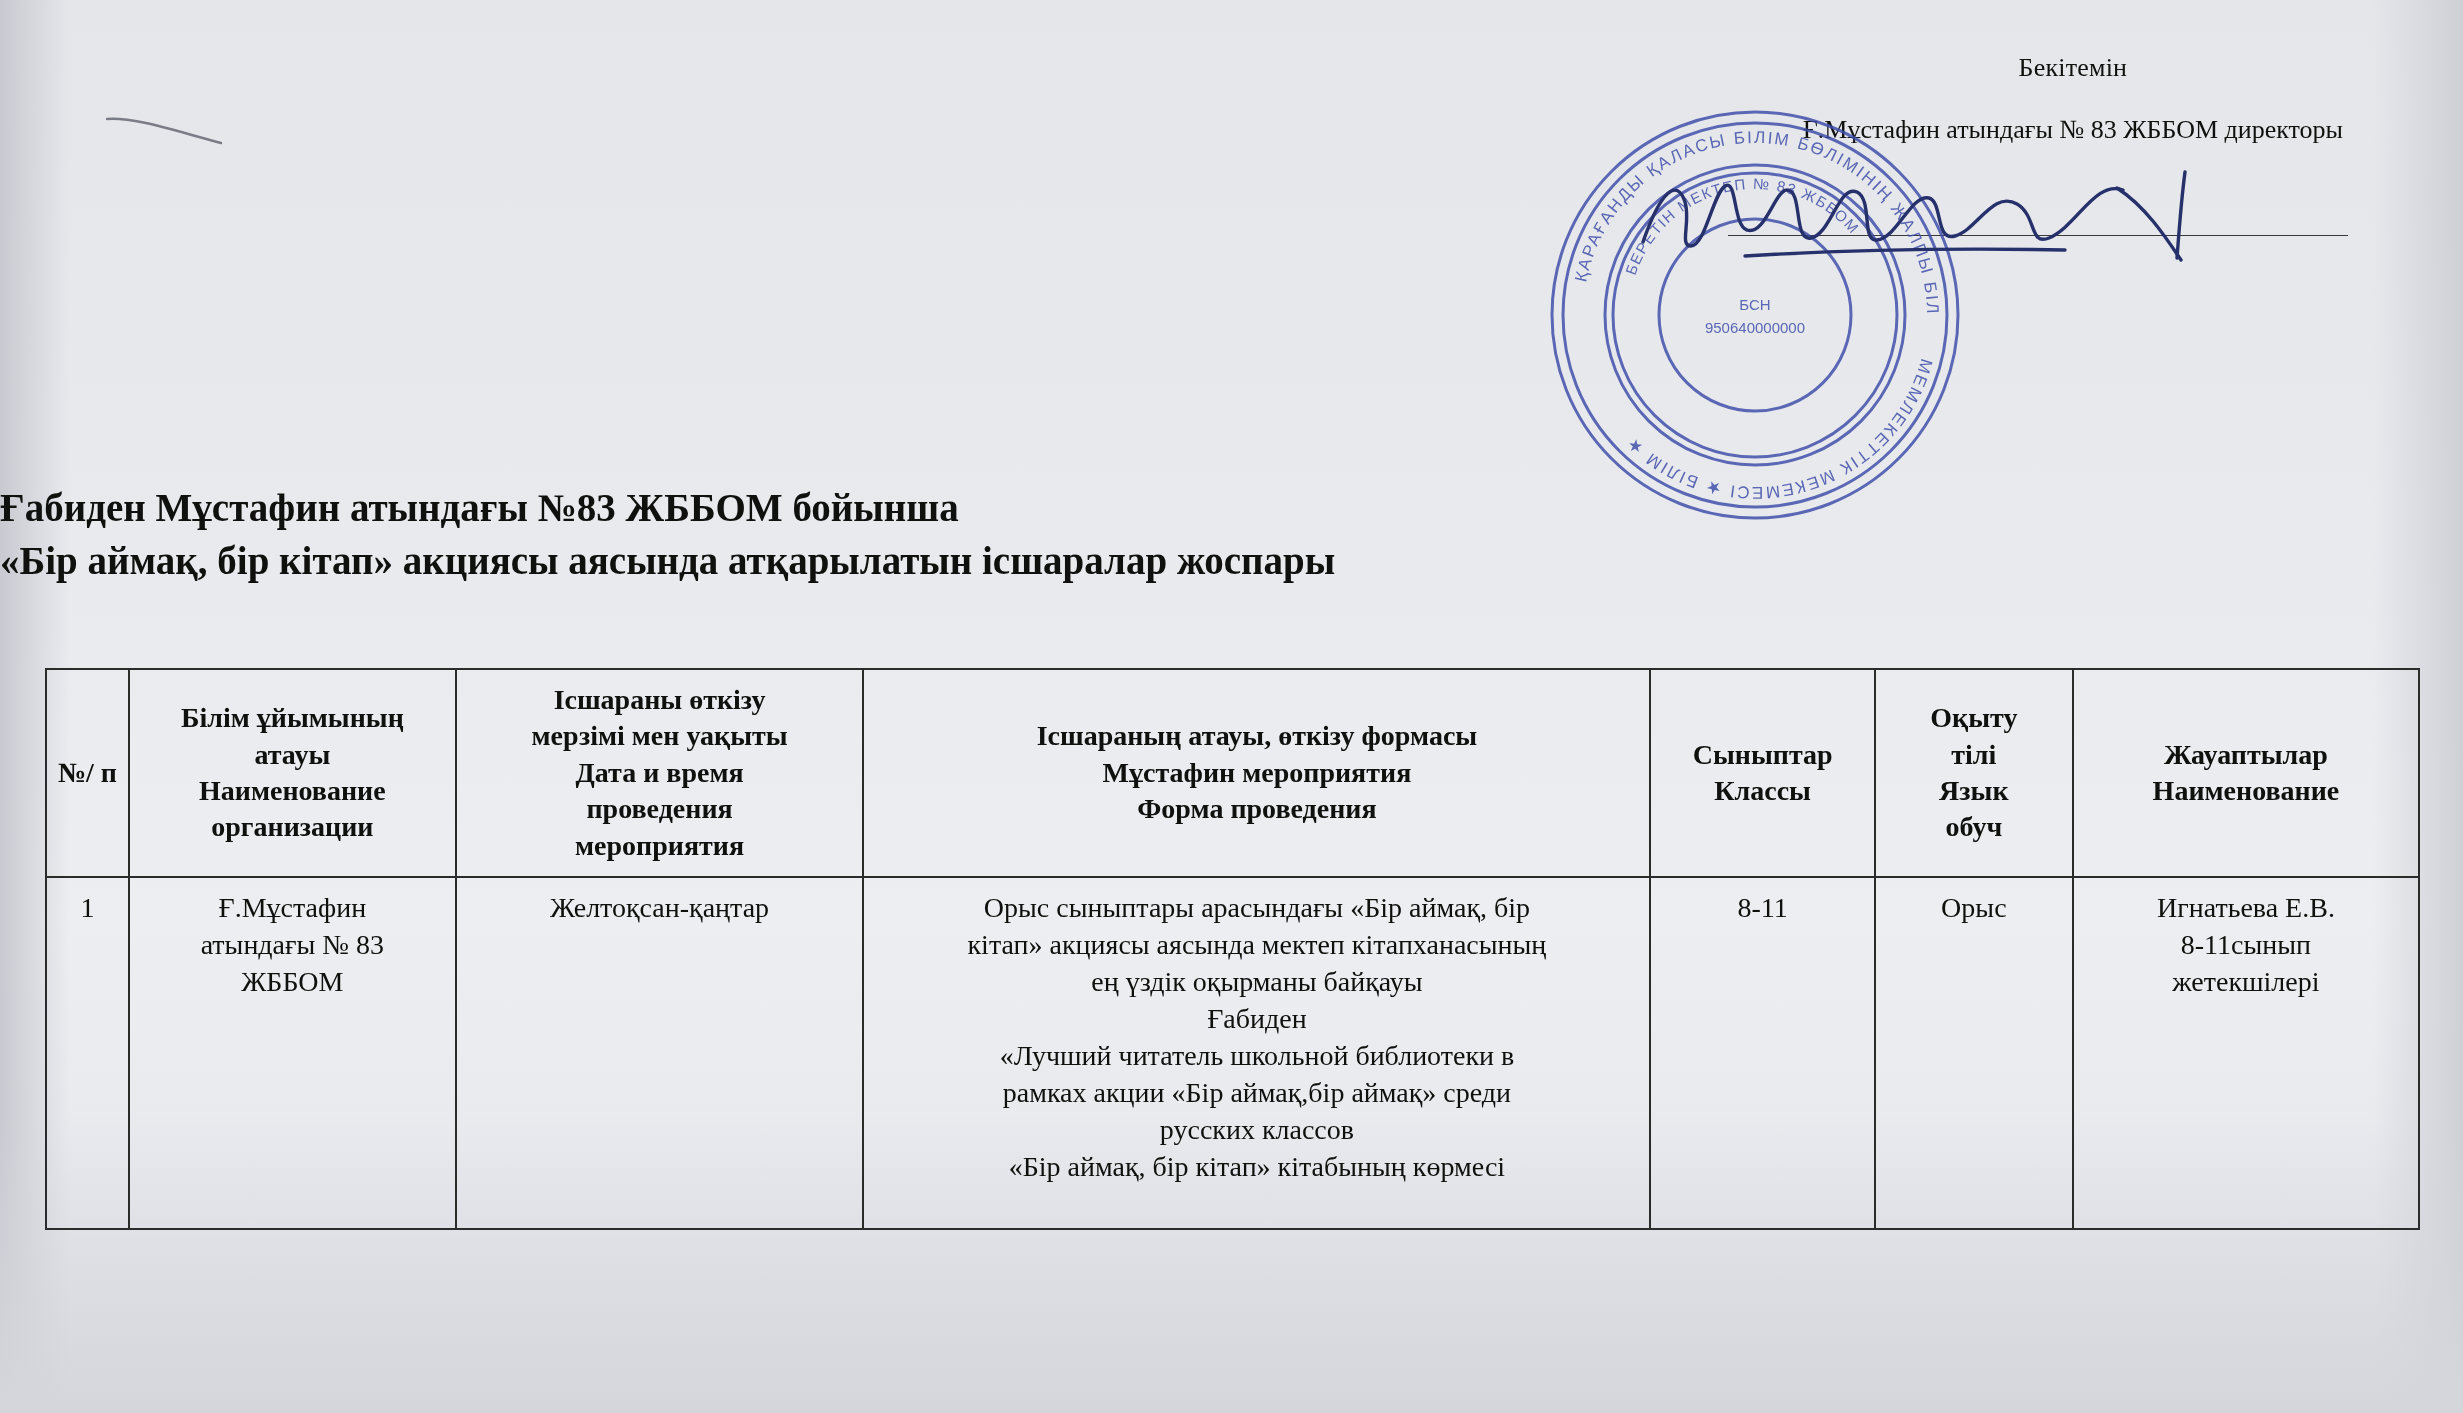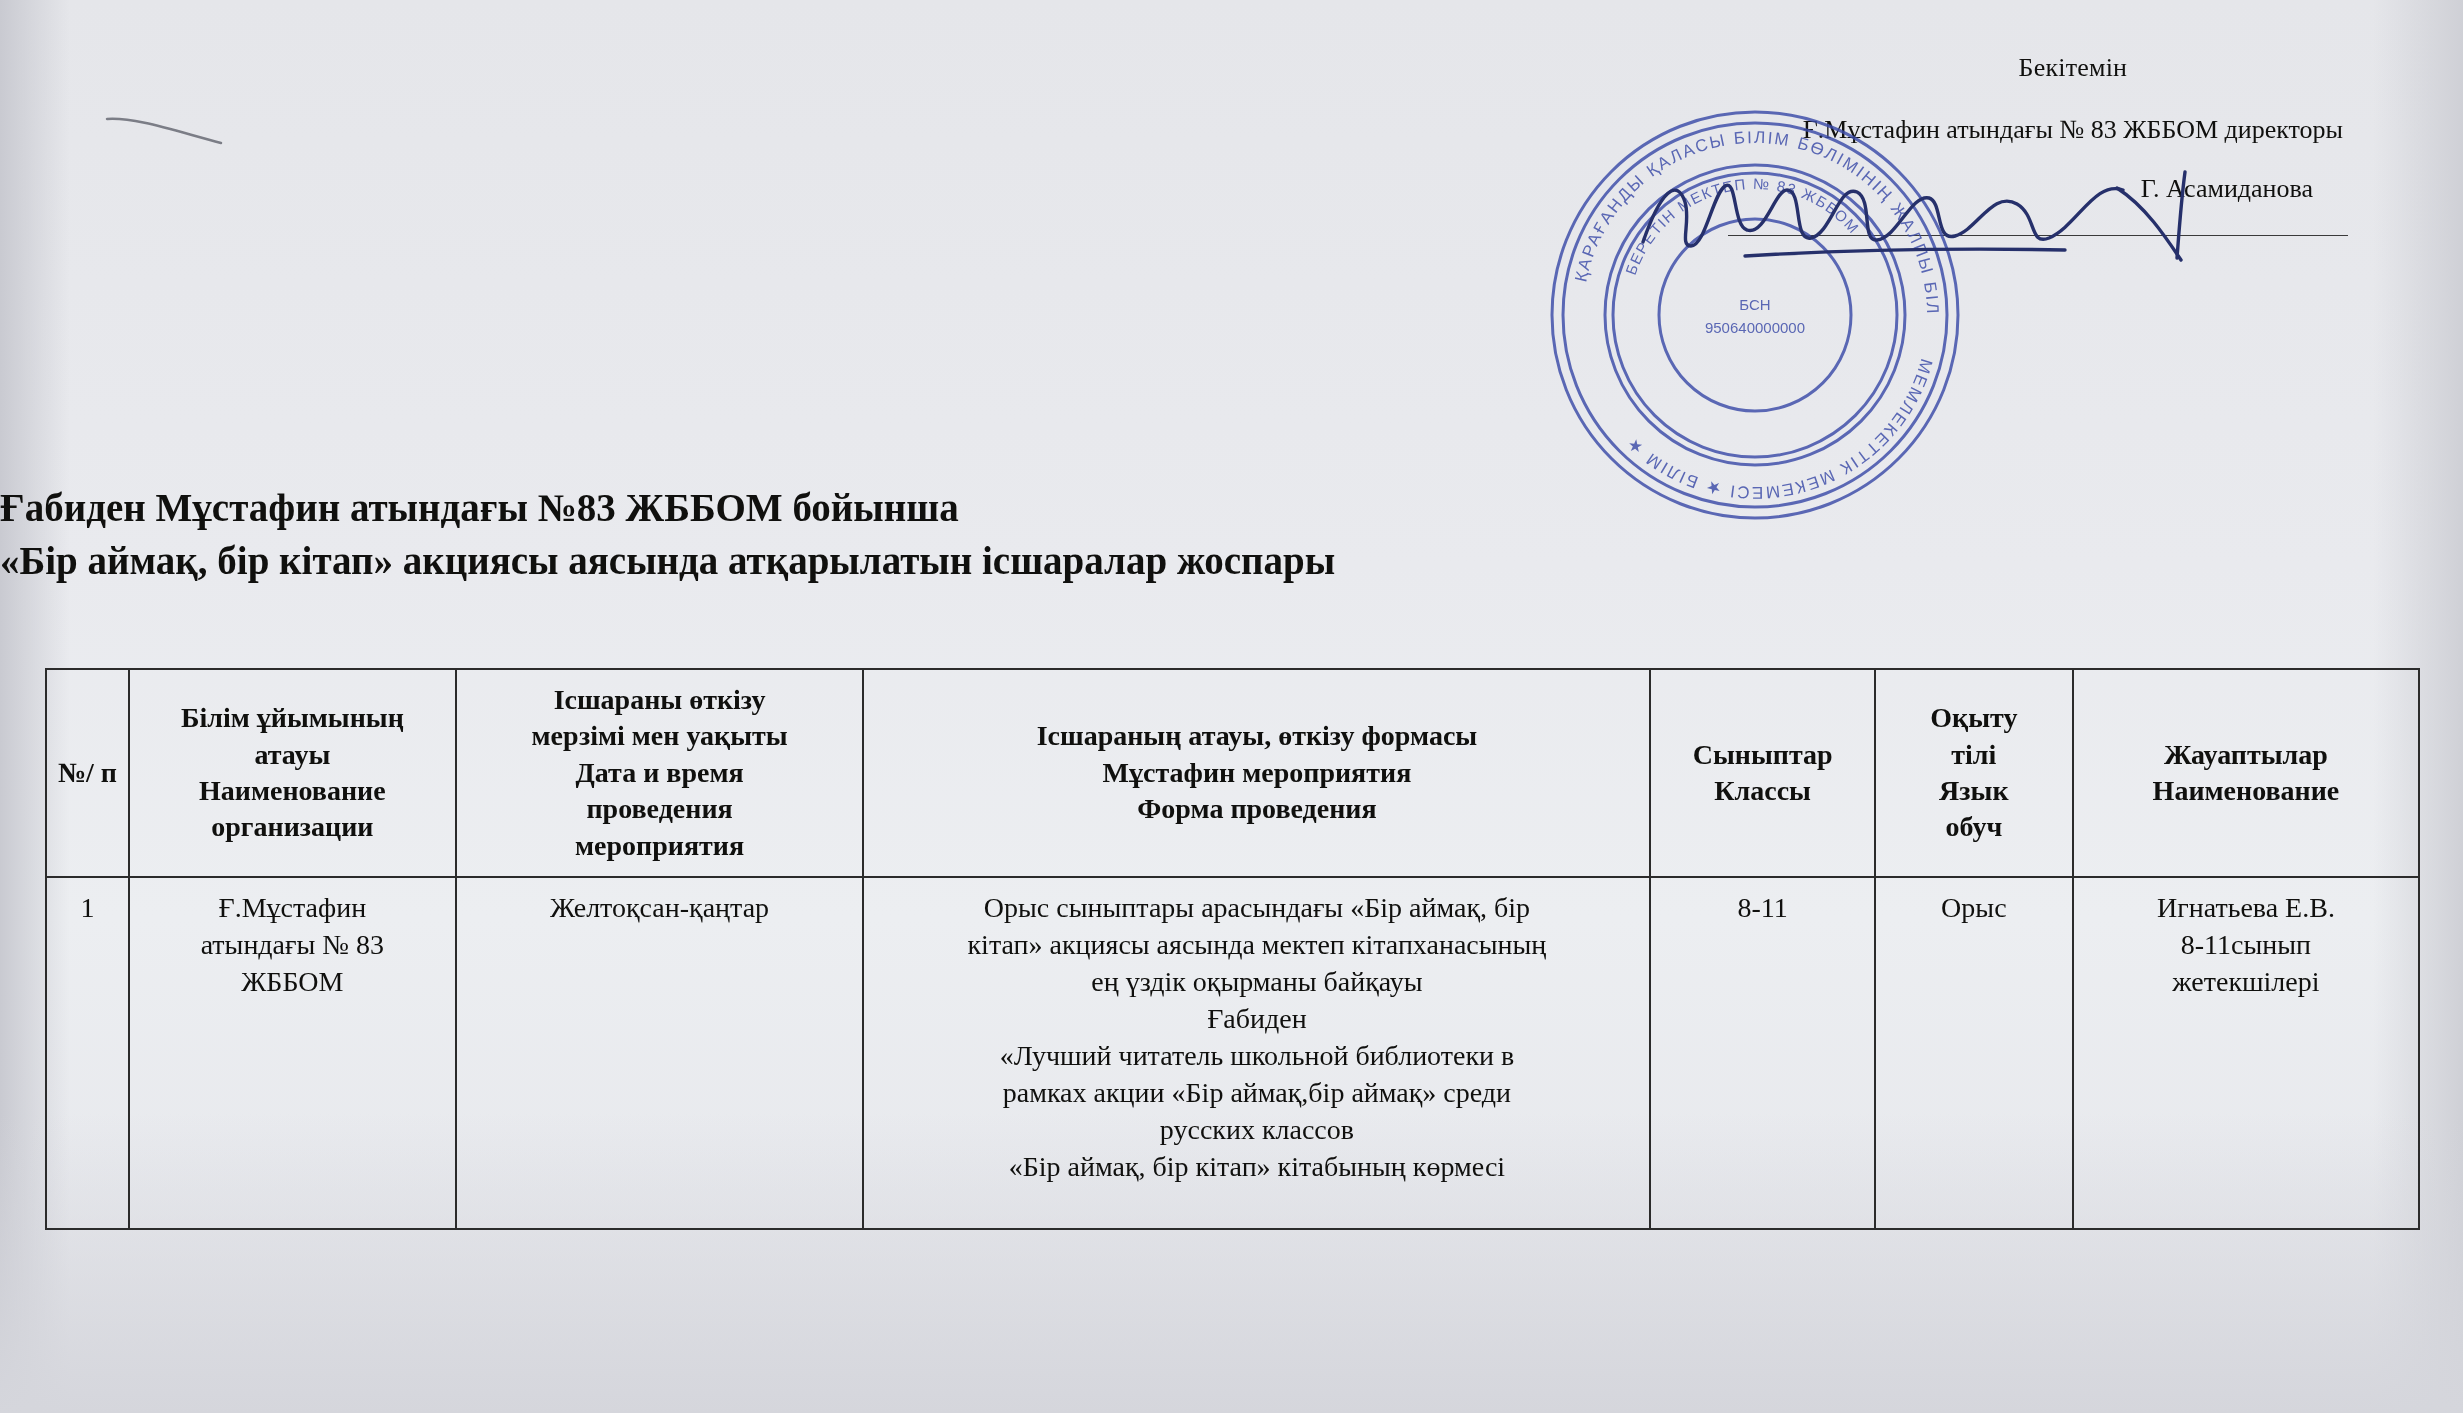--- a/index.html
+++ b/index.html
@@ -153,21 +153,20 @@
   <div class="shade-right"></div>
   <div class="shade-bottom"></div>
 
   <svg class="pen-mark" viewBox="0 0 120 32">
     <path d="M2 4 C 30 2, 70 16, 116 28" stroke="#7b7d86" stroke-width="2.5" fill="none" stroke-linecap="round"></path>
   </svg>
 
   <div class="approve-block">
     <div class="approve-line1">Бекітемін</div>
     <div class="approve-line2">Ғ.Мұстафин атындағы № 83 ЖББОМ директоры</div>
-    <div class="approve-line3">Г. Асамиданова</div>
   </div>
   <div class="sign-line"></div>
 
   <svg class="stamp" viewBox="0 0 420 420">
     <g fill="none" stroke="#3b4ba8" stroke-width="3">
       <circle cx="210" cy="210" r="203"></circle>
       <circle cx="210" cy="210" r="192"></circle>
       <circle cx="210" cy="210" r="150"></circle>
       <circle cx="210" cy="210" r="142"></circle>
       <circle cx="210" cy="210" r="96"></circle>

